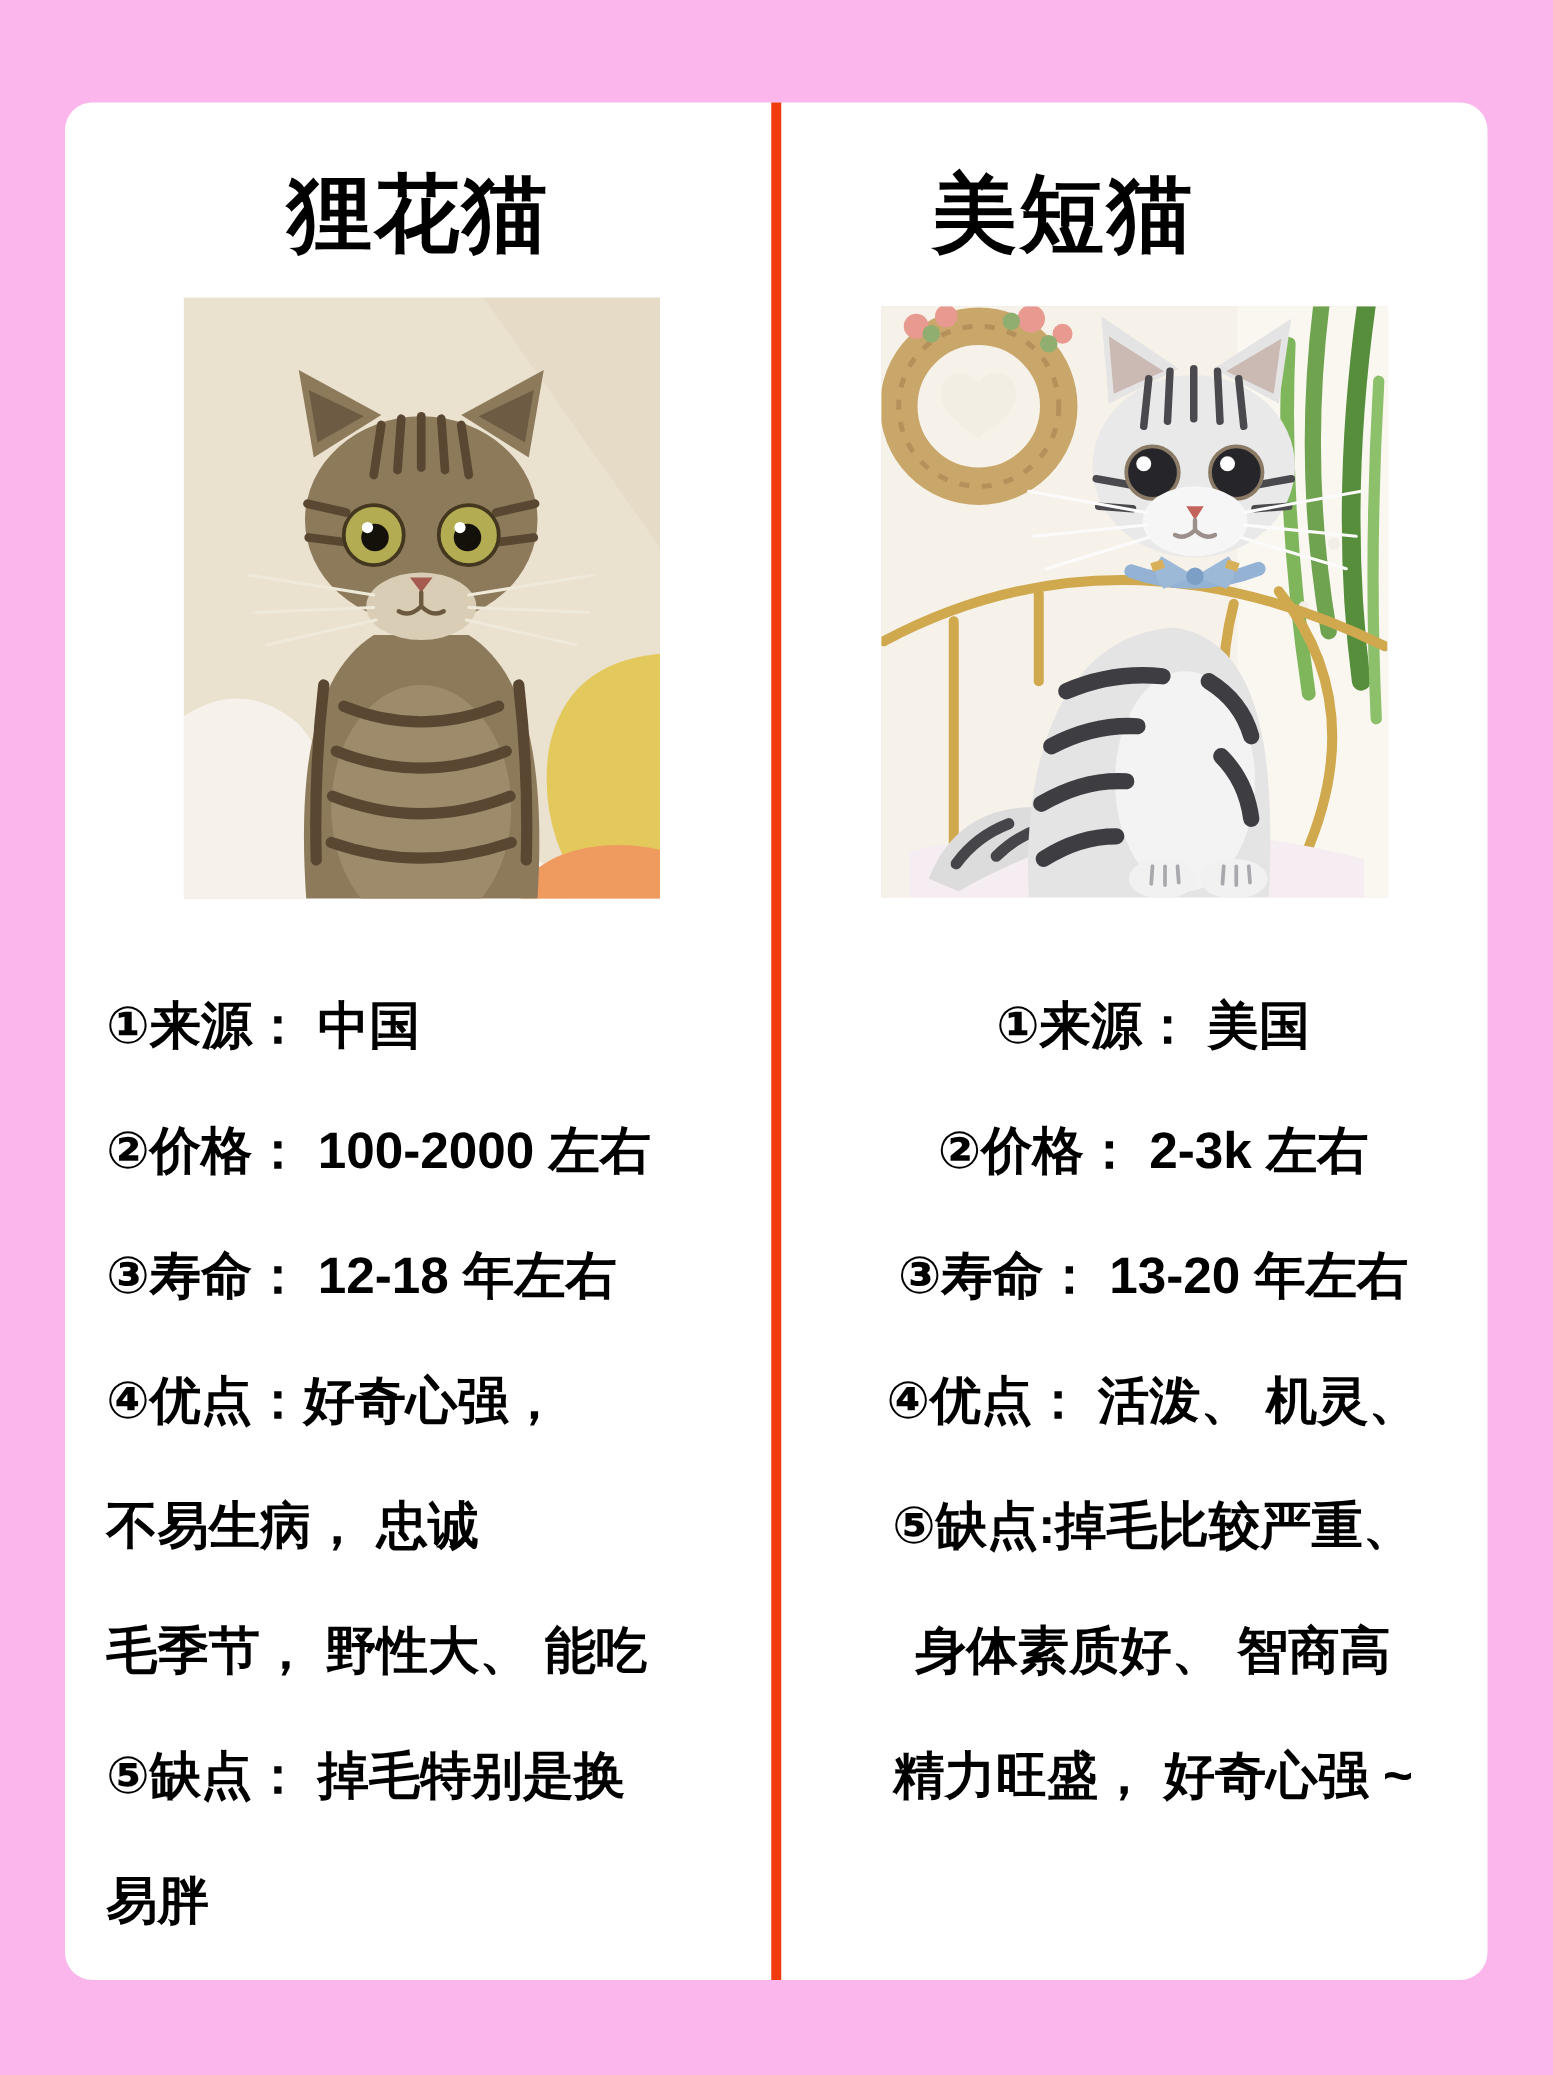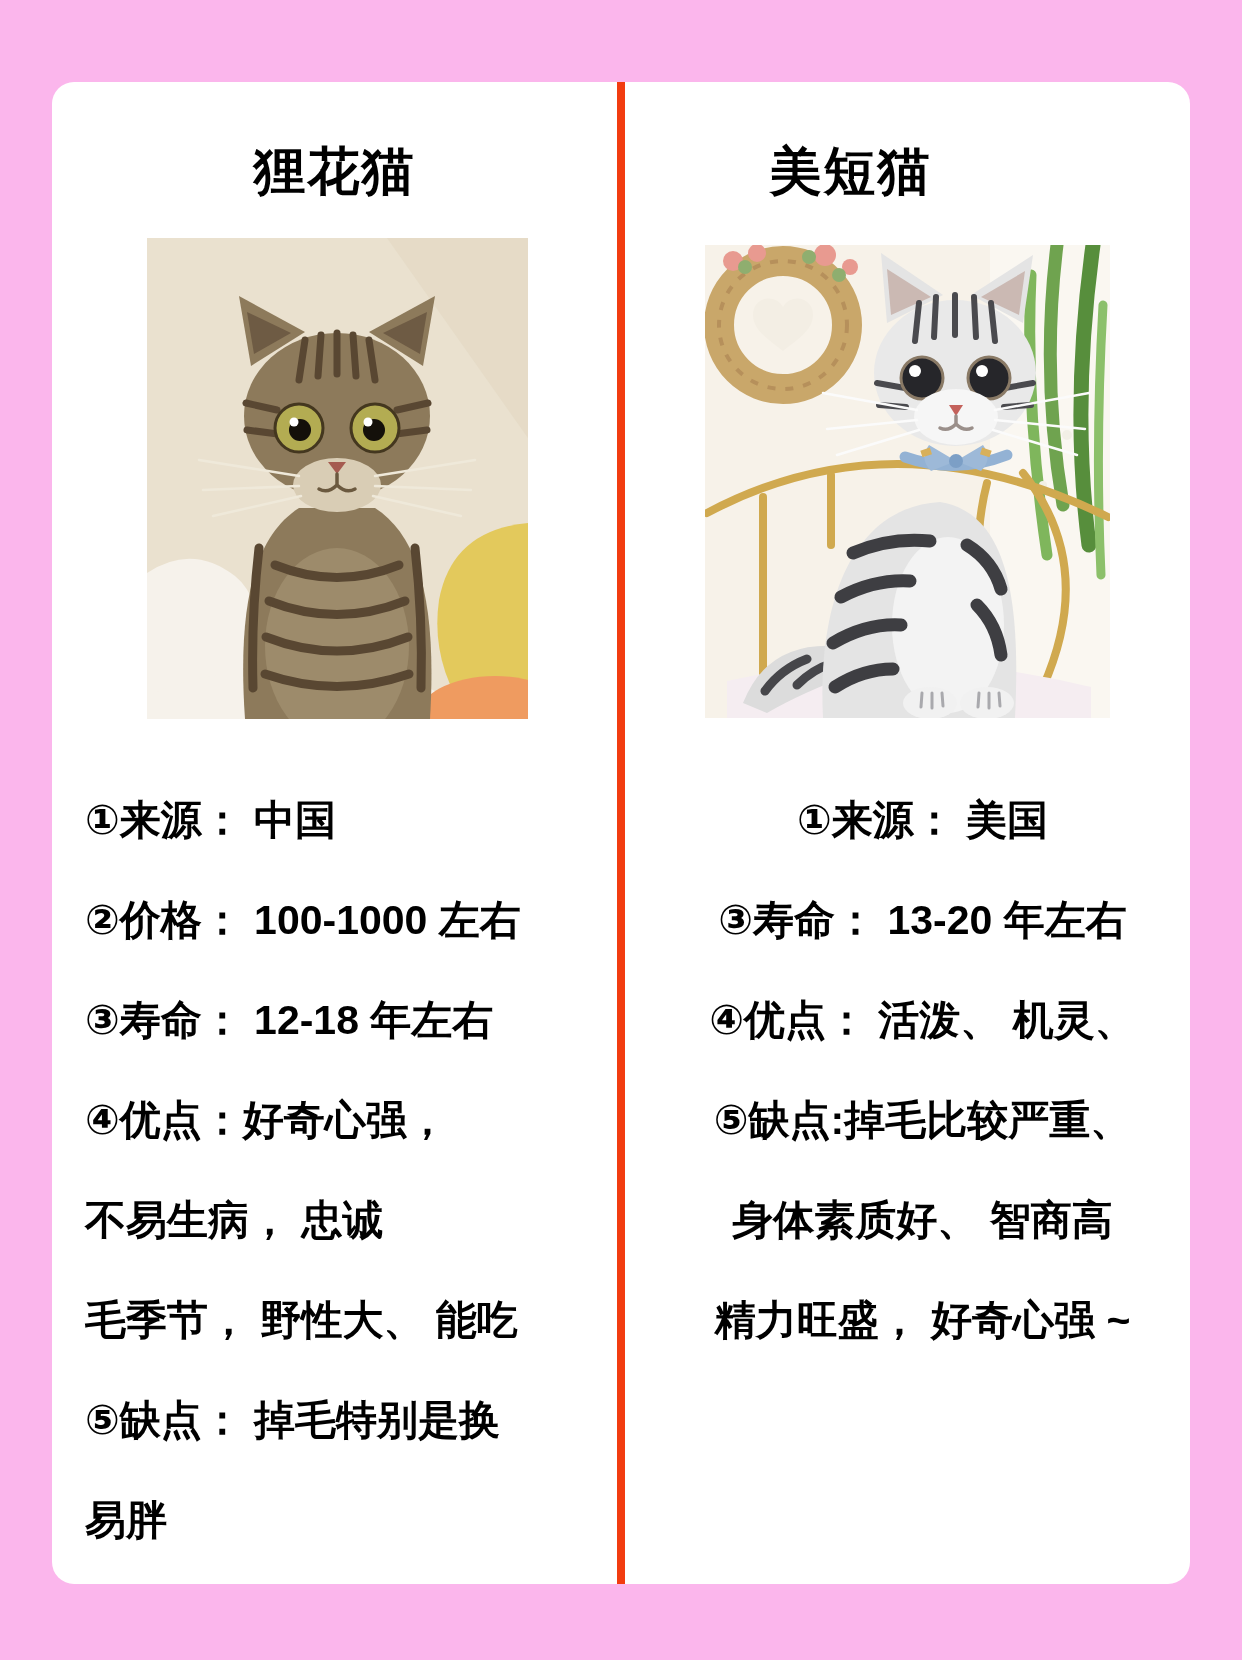--- a/index.html
+++ b/index.html
@@ -33,21 +33,21 @@
     height: 1502px;
   }
   .column.left  { left: 52px;  width: 565px; }
   .column.right { left: 626px; width: 449px; }
   .title {
     position: absolute;
     top: 56px; left: 0;
     width: 100%;
     margin: 0;
     text-align: center;
-    font-size: 52px;
+    font-size: 68px;
     line-height: 66px;
     font-weight: 700;
     color: var(--text, #000);
     letter-spacing: 2px;
   }
   .photo {
     position: absolute;
     overflow: hidden;
     background: #EFE9DE;
   }
@@ -130,21 +130,21 @@
           <path d="M154,258 L66,278"></path>
           <path d="M228,238 L328,222"></path>
           <path d="M228,248 L324,252"></path>
           <path d="M226,258 L314,278"></path>
         </g>
       </svg>
     </div>
 
     <div class="lines">
       <div class="line">①来源： 中国</div>
-      <div class="line">②价格： 100-1000 左右</div>
+      <div class="line">②价格： 100-2000 左右</div>
       <div class="line">③寿命： 12-18 年左右</div>
       <div class="line">④优点：好奇心强，</div>
       <div class="line">不易生病， 忠诚</div>
       <div class="line">毛季节， 野性大、 能吃</div>
       <div class="line">⑤缺点： 掉毛特别是换</div>
       <div class="line">易胖</div>
     </div>
   </section>
 
   <section class="column right">
@@ -246,20 +246,21 @@
             <path d="M237,448 L238,461"></path>
           <path d="M274,448 L273,462"></path>
             <path d="M284,448 L284,463"></path>
             <path d="M294,448 L295,461"></path>
         </g>
       </svg>
     </div>
 
     <div class="lines">
       <div class="line">①来源： 美国</div>
+      <div class="line">②价格： 2-3k 左右</div>
       <div class="line">③寿命： 13-20 年左右</div>
       <div class="line">④优点： 活泼、 机灵、</div>
       <div class="line">⑤缺点:掉毛比较严重、</div>
       <div class="line">身体素质好、 智商高</div>
       <div class="line">精力旺盛， 好奇心强 ~</div>
     </div>
   </section>
 </div>
 
 </body></html>

